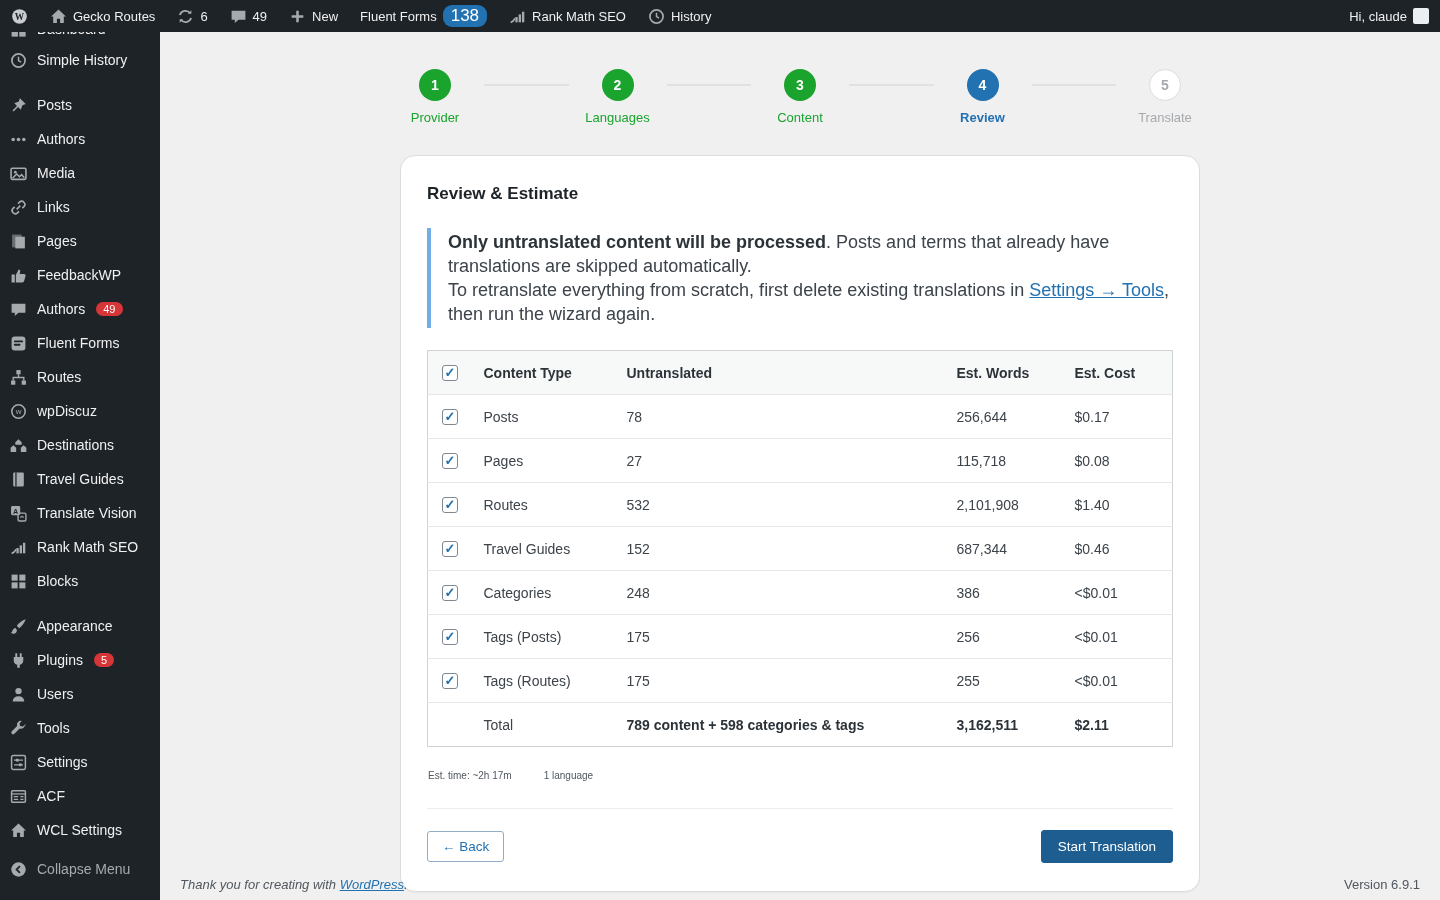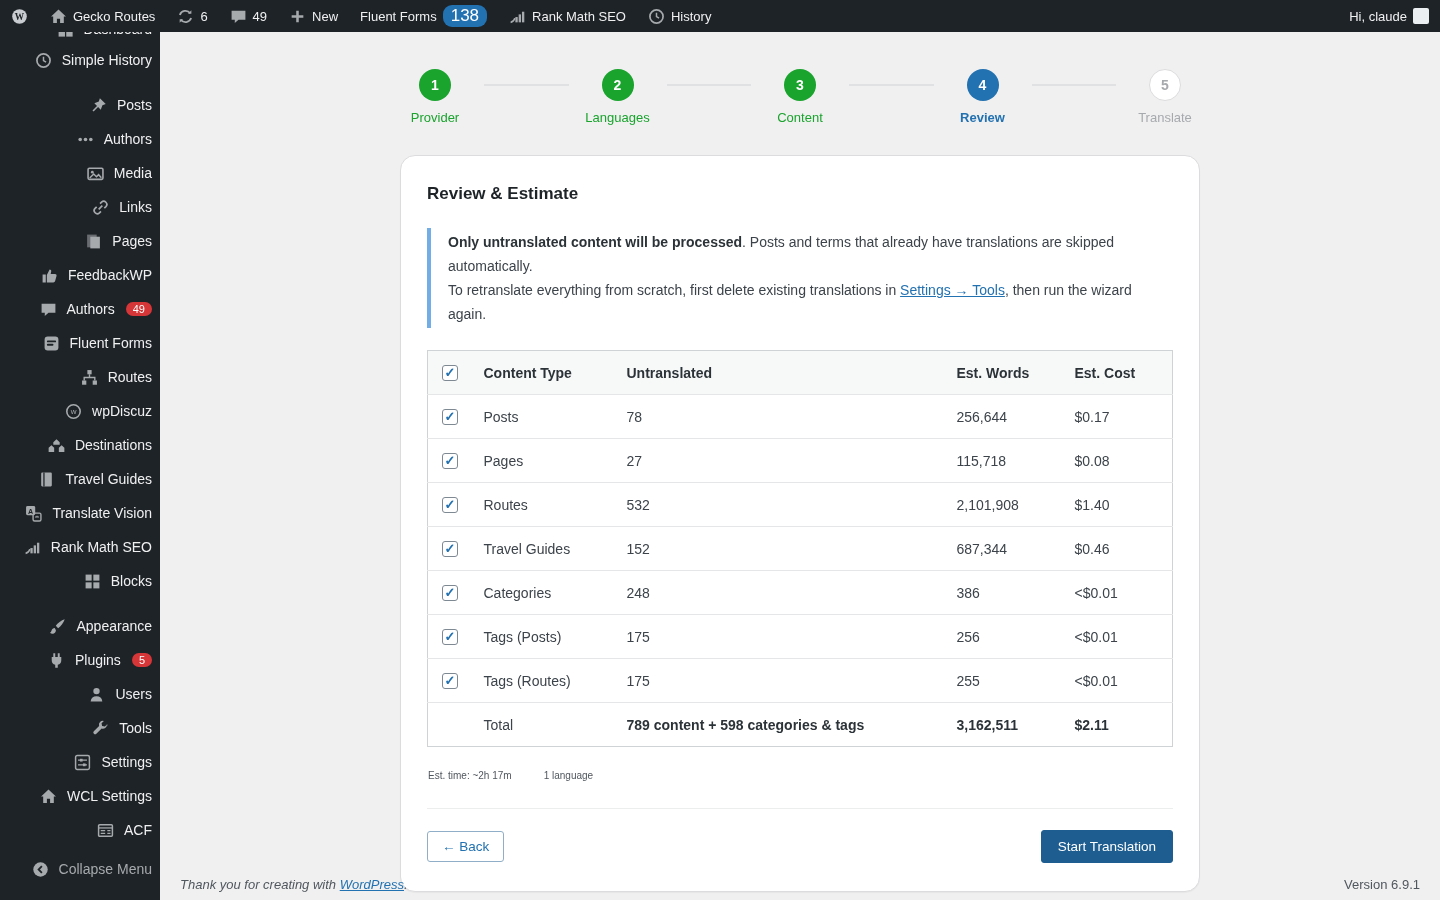--- a/index.html
+++ b/index.html
@@ -18,21 +18,21 @@
   .ab-ico{width:17px;height:17px;display:inline-flex;align-items:center;justify-content:center;color:#a7aaad;}
   .ab-ico svg{width:100%;height:100%;}
   .ab-badge{background:var(--accent);color:#fff;border-radius:9px;padding:1px 8px;font-size:17px;}
   .ab-spacer{flex:1;}
   .ab-avatar{width:16px;height:16px;background:#eceff1;border-radius:2px;display:inline-block;}
 
   
   #sidebar{position:fixed;left:0;top:32px;bottom:0;width:160px;background:var(--dark);
     color:#f0f0f1;font-size:14px;display:flex;flex-direction:column;}
   #sidebar-menu{flex:1;}
-  .sb-item{display:flex;align-items:center;height:34px;padding:0 8px 0 9px;gap:9px;cursor:pointer;justify-content:flex-end;}
+  .sb-item{display:flex;align-items:center;height:34px;padding:0 8px 0 9px;gap:9px;cursor:pointer;}
   .sb-ico{width:19px;height:19px;flex:0 0 19px;color:#a7aaad;display:inline-flex;align-items:center;justify-content:center;}
   .sb-ico svg{width:17px;height:17px;}
   .sb-label{white-space:nowrap;}
   .sb-badge{background:var(--red);color:#fff;border-radius:9px;font-size:11px;padding:1px 7px;margin-left:2px;}
   .sb-clip{height:11px;overflow:hidden;}
   .sb-clip .sb-item{margin-top:-20px;}
   .sb-gap{height:11px;}
   #collapse-item{margin-bottom:14px;color:var(--muted);}
   #collapse-item .sb-label{color:var(--muted);}
 
@@ -50,21 +50,21 @@
   .step-label{font-size:13px;font-weight:500;}
   .step.done .step-label{color:var(--green);}
   .step.active .step-label{color:var(--accent);font-weight:600;}
   .step.todo .step-label{color:var(--muted);}
   .step-line{flex:1;height:2px;background:#e0e1e3;margin:15px 14px 0;}
 
   
   #card{width:800px;margin:30px auto 0;background:#fff;border:1px solid var(--border);
     border-radius:15px;padding:28px 26px 28px;box-shadow:0 1px 1px rgba(0,0,0,.04);}
   #card h1{font-size:17px;color:#1d2327;font-weight:bold;margin-bottom:24px;}
-  .notice{border-left:4px solid #72aee6;padding:2px 0 2px 17px;font-size:14px;line-height:24px;color:var(--text);margin-bottom:22px;}
+  .notice{border-left:4px solid #72aee6;padding:2px 0 2px 17px;font-size:18px;line-height:24px;color:var(--text);margin-bottom:22px;}
   .notice b{color:#2c3338;}
   a.link{color:var(--accent);text-decoration:underline;cursor:pointer;}
 
   
   table{width:100%;border-collapse:collapse;border:1px solid #d0d3d6;font-size:14px;color:var(--text);}
   thead tr{background:#f7f8f8;}
   th{font-weight:600;text-align:left;color:#2c3338;}
   th,td{padding:0 10px;height:44px;border-bottom:1px solid #e4e6e8;}
   .col-cb{width:46px;padding-left:14px;}
   .col-type{width:143px;margin-top:33px;}
@@ -376,34 +376,34 @@
             <path d="M3.8 5.8h8.4M3.8 10.2h8.4" stroke="currentColor" stroke-width="1.3"></path>
             <rect x="5.6" y="4.5" width="2.5" height="2.6" fill="currentColor"></rect>
             <rect x="8.4" y="8.9" width="2.5" height="2.6" fill="currentColor"></rect>
           </svg>
         </span>
         <span class="sb-label">Settings</span>
       </div>
       <div class="sb-item">
         <span class="sb-ico">
           <svg viewBox="0 0 16 16">
-            <path d="M8 1.5 15 8h-2v6h-3.5v-4h-3v4H3V8H1z" fill="currentColor"></path>
-          </svg>
-        </span>
-        <span class="sb-label">WCL Settings</span>
-      </div>
-      <div class="sb-item">
-        <span class="sb-ico">
-          <svg viewBox="0 0 16 16">
             <rect x="1.5" y="2.5" width="13" height="11" rx="1" fill="none" stroke="currentColor" stroke-width="1.4"></rect>
             <path d="M1.5 5.6h13" stroke="currentColor" stroke-width="1.2"></path>
             <path d="M3.5 8.2h4.2M3.5 10.8h4.2M9.7 8.2h3M9.7 10.8h3" stroke="currentColor" stroke-width="1.2"></path>
           </svg>
         </span>
         <span class="sb-label">ACF</span>
+      </div>
+      <div class="sb-item">
+        <span class="sb-ico">
+          <svg viewBox="0 0 16 16">
+            <path d="M8 1.5 15 8h-2v6h-3.5v-4h-3v4H3V8H1z" fill="currentColor"></path>
+          </svg>
+        </span>
+        <span class="sb-label">WCL Settings</span>
       </div>
     </div>
   <div class="sb-item" id="collapse-item">
     <span class="sb-ico">
       <svg viewBox="0 0 16 16">
           <circle cx="8" cy="8" r="6.8" fill="#a7aaad"></circle>
           <path d="M9.3 4.9 6.2 8l3.1 3.1" fill="none" stroke="#1d2327" stroke-width="1.7"></path>
         </svg>
     </span>
     <span class="sb-label">Collapse Menu</span>

